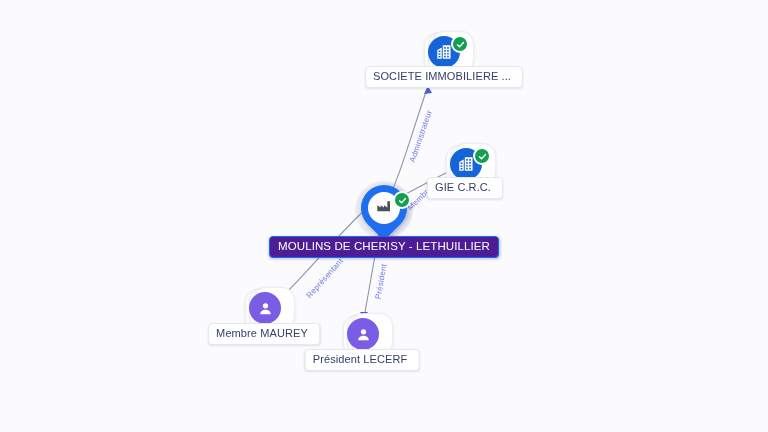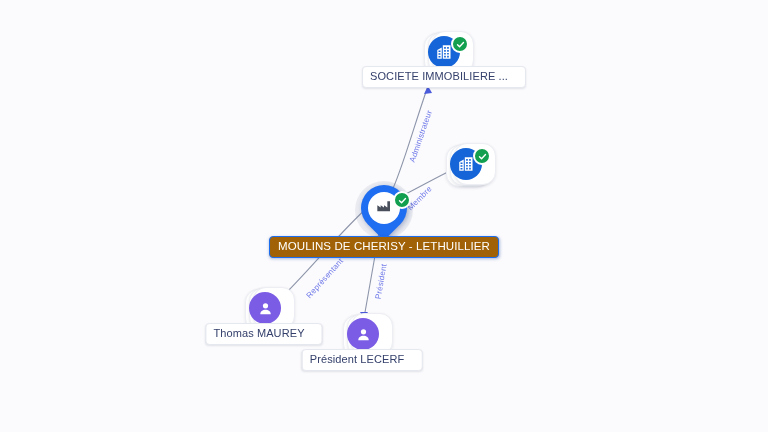--- a/index.html
+++ b/index.html
@@ -115,30 +115,30 @@
     box-sizing: content-box;
   }
 
   
   .node-label {
     position: absolute;
     transform: translate(-50%, 0);
     white-space: nowrap;
     font-size: 11px;
     line-height: 13px;
-    padding: 3px 17px 4px 7px;
+    padding: 3px 11px 4px 7px;
     border-radius: 4px;
     background: #ffffff;
     color: #34406b;
     border: 1px solid #e6e8ef;
     box-shadow: 0 1px 2px rgba(40, 50, 90, 0.12);
     letter-spacing: 0.1px;
   }
   .node-label.selected {
-    background: #a16207;
+    background: #4c1d95;
     color: #ffffff;
     border-color: #1a6cf0;
     font-size: 11.5px;
     padding: 3px 8px 4px 8px;
     box-shadow: 0 1px 3px rgba(20, 60, 160, 0.35);
   }
 
   
   .edge-label {
     position: absolute;
@@ -218,20 +218,21 @@
       </div>
       <div class="check-badge" style="left:7px; top:-17px;">
         <span>
           <svg width="9" height="9" viewBox="0 0 24 24" fill="none" stroke="#ffffff" stroke-width="3.6" stroke-linecap="round" stroke-linejoin="round">
             <polyline points="4,12.5 9.5,18 20,6.5"></polyline>
           </svg>
         </span>
       </div>
     </div>
   </div>
+  <div class="node-label" style="left:465px; top:177px;">GIE C.R.C.</div>
 
   <div class="node" style="left:384px; top:210px;">
     <div class="pin-wrap">
       <div class="pin-halo"></div>
       <div class="pin-shape"></div>
       <div class="pin-inner">
         <span>
           <svg width="16" height="16" viewBox="0 0 24 24" fill="#4a4f5c">
             <path d="M2 20V11l5 3.2V11l5 3.2V11l5 3.2V5h4v15H2z"></path>
           </svg>
@@ -256,21 +257,21 @@
       <div class="node-badge-circle" style="background:#7b5ce5;">
         <span>
           <svg width="17" height="17" viewBox="0 0 24 24" fill="#ffffff">
             <circle cx="12" cy="8.2" r="3.7"></circle>
             <path d="M4.6 20c0-4.1 3.3-6.3 7.4-6.3s7.4 2.2 7.4 6.3H4.6z"></path>
           </svg>
         </span>
       </div>
     </div>
   </div>
-  <div class="node-label" style="left:264px; top:323px;">Thomas MAUREY</div>
+  <div class="node-label" style="left:264px; top:323px;">Membre MAUREY</div>
 
   <div class="node" style="left:363px; top:334px;">
     <div class="node-stack">
       <div class="stack-card c3"></div>
       <div class="stack-card c2"></div>
       <div class="stack-card c1"></div>
       <div class="node-badge-circle" style="background:#7b5ce5;">
         <span>
           <svg width="17" height="17" viewBox="0 0 24 24" fill="#ffffff">
             <circle cx="12" cy="8.2" r="3.7"></circle>

